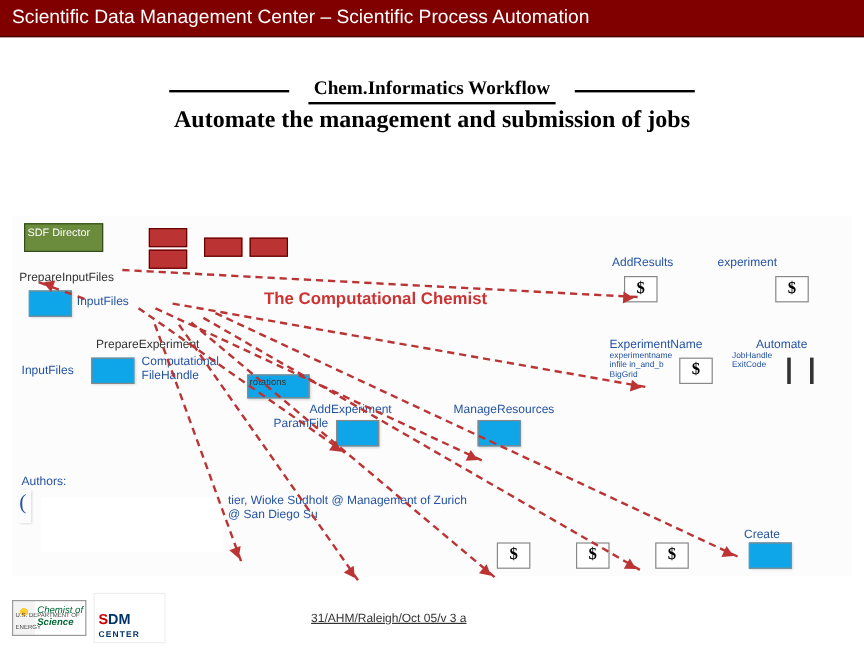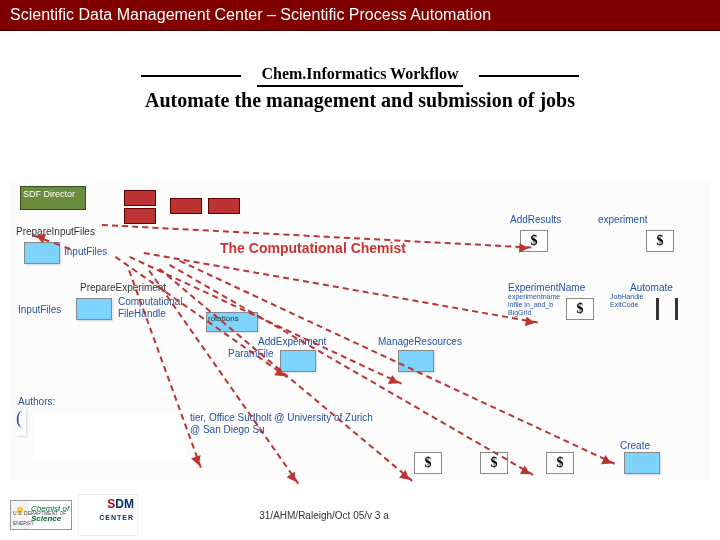--- a/index.html
+++ b/index.html
@@ -97,39 +97,40 @@
   }
   .logo-sci .txt { position:absolute; left:20px; top:3px; }
   .logo-sci .sub { position:absolute; left:2px; bottom:1px; font-size:5px; color:#444; font-style:normal;}
   .logo-sdm {
     width: 60px;
     height: 42px;
     background: #fff;
     border: 1px solid #eee;
     font: bold 12px/14px Arial;
     color: #003366;
-    text-align: right;
-    padding: 2px 3px;
+    text-align: left;
+    padding: 14px 3px;
     box-sizing: border-box;
   }
   .logo-sdm .s { color:#cc0000;}
   .logo-sdm .ctr { display:block; font-size:7px; letter-spacing:1px; color:#003366;}
   .footnote {
     font-family: Verdana, Arial, sans-serif;
     font-size: 10px;
     color: #333;
     text-align: center;
     flex:1;
     margin-left:-70px;
+    text-decoration:underline;
   }
 
   
   .node {
     position: absolute;
-    background: #7dd3fc;
+    background: #0ea5e9;
     border: 1px solid #888;
     box-shadow: 1px 1px 2px rgba(0,0,0,.15);
     font: 10px Arial;
     color: #333;
   }
   .mini { width: 34px; height: 20px; }
   .redbox {
     position:absolute;
     width: 30px; height:14px;
     background:#b33; border:1px solid #600;
@@ -226,21 +227,21 @@
 
   <div class="lbl" style="left:248px;top:156px">AddExperiment</div>
   <div class="lbl" style="left:218px;top:168px">ParamFile</div>
   <div class="node mini" style="left:270px;top:170px"></div>
   <div class="lbl" style="left:368px;top:156px">ManageResources</div>
   <div class="node mini" style="left:388px;top:170px"></div>
 
   <div class="lbl" style="left:8px;top:216px">Authors:</div>
   <div class="node" style="left:6px;top:228px;width:10px;height:28px;border:none;background:transparent;font:18px Georgia;color:#2453a3">(</div>
   <div class="node" style="left:24px;top:234px;width:152px;height:46px;background:#fff;border:none;box-shadow:none"></div>
-  <div class="lbl" style="left:180px;top:232px;white-space:pre;line-height:12px">tier, Office Sudholt @ University of Zurich
+  <div class="lbl" style="left:180px;top:232px;white-space:pre;line-height:12px">tier, Wioke Sudholt @ Management of Zurich
 @ San Diego Su</div>
 
   <div class="dollar" style="left:404px;top:272px">$</div>
   <div class="dollar" style="left:470px;top:272px">$</div>
   <div class="dollar" style="left:536px;top:272px">$</div>
   <div class="lbl" style="left:610px;top:260px">Create</div>
   <div class="node mini" style="left:614px;top:272px"></div>
 
   <div class="dash" style="left:92px; top:44px; width:430px; transform:rotate(3deg)"></div>
   <div class="dash" style="left:60px; top:70px; width:40px;  transform:rotate(200deg)"></div>

